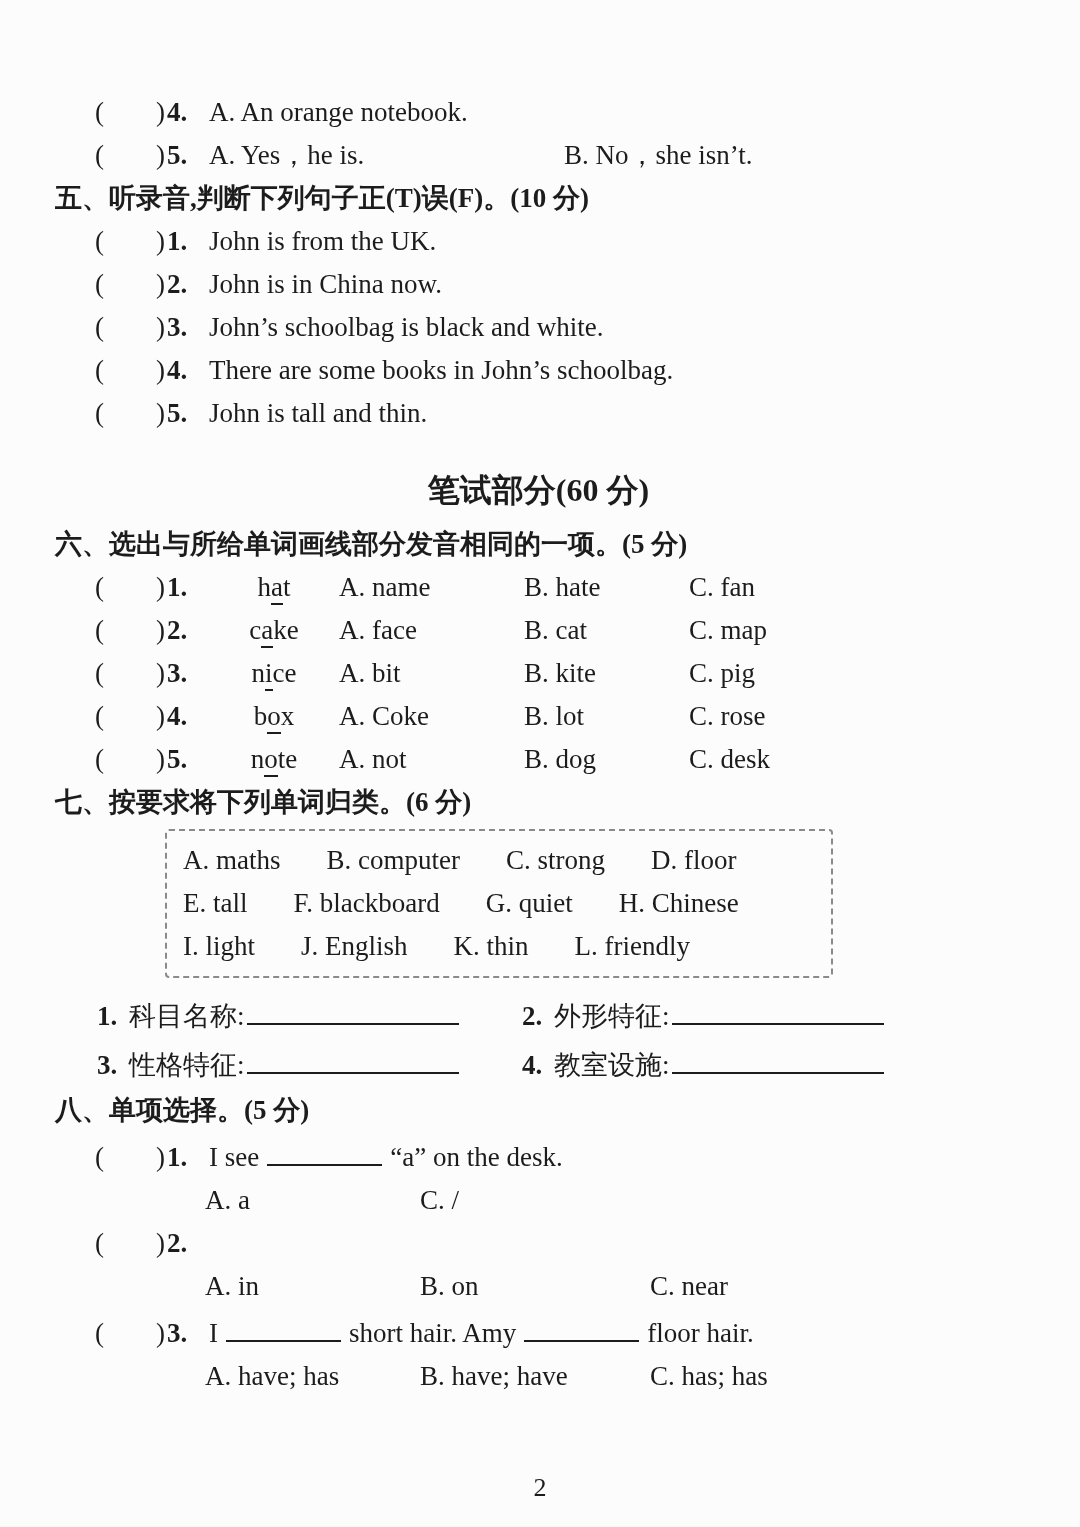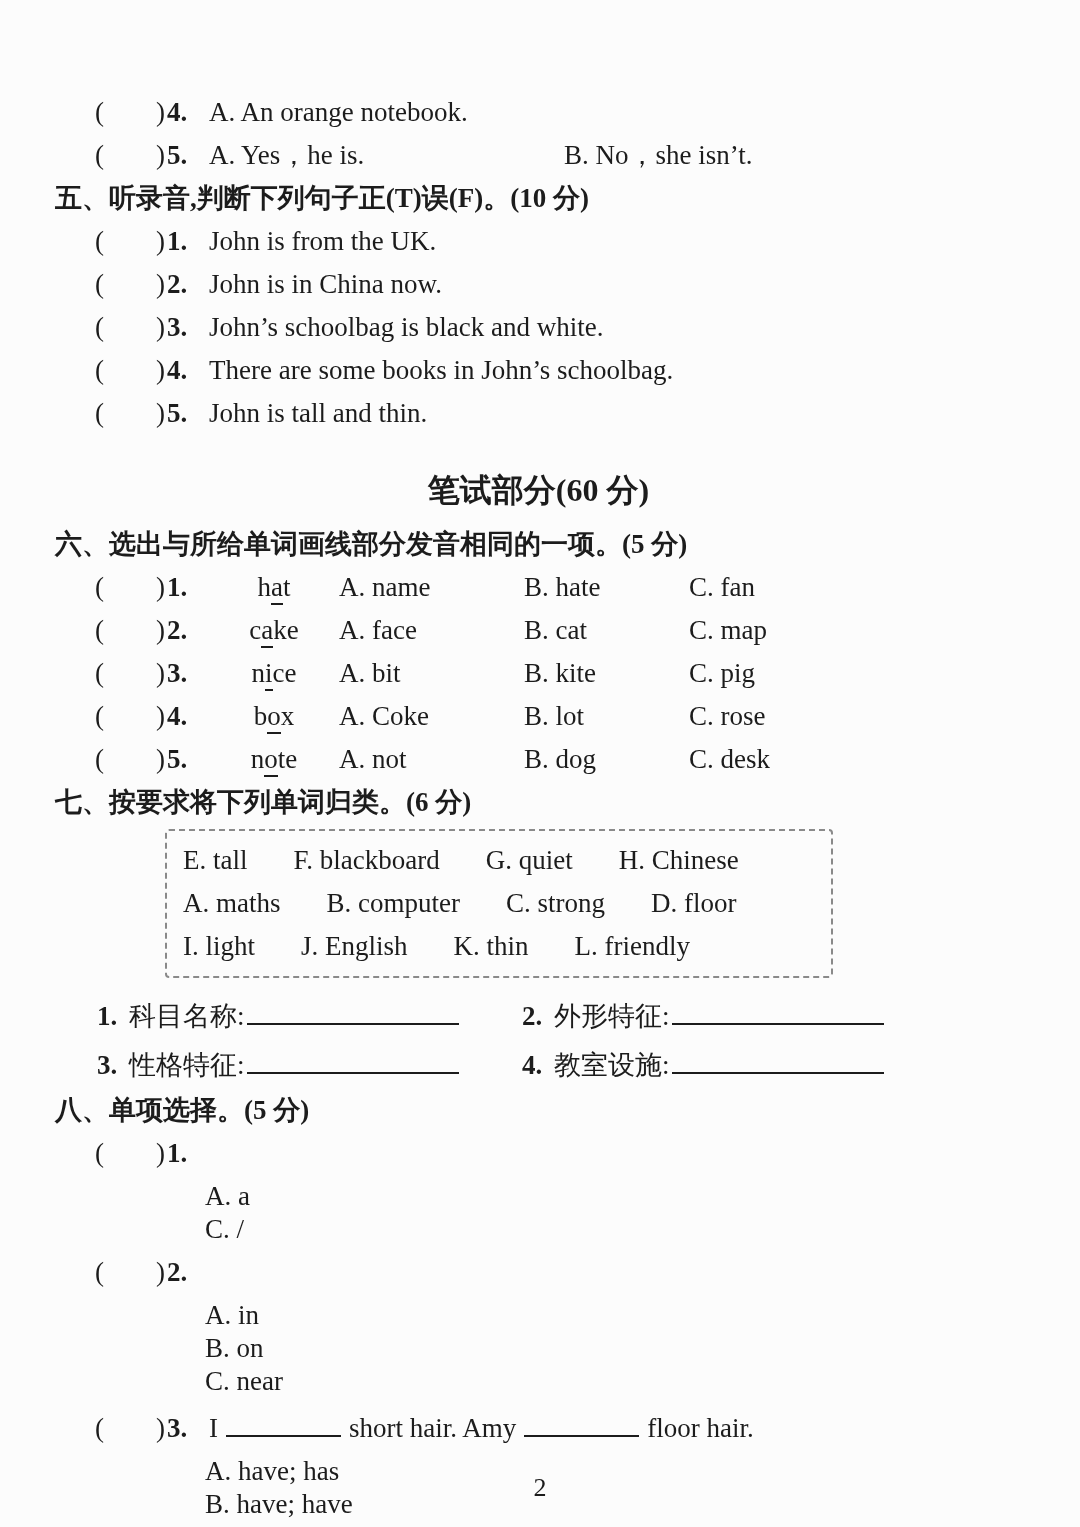--- a/index.html
+++ b/index.html
@@ -21,21 +21,21 @@
   .ul{border-bottom:2px solid #1c1c1c;padding-bottom:1px;}
   .dashedbox{margin:4px 0 18px 110px;width:668px;border:2px dashed #8a8a8a;border-radius:4px;
     padding:8px 16px;box-sizing:border-box;}
   .boxline{display:flex;gap:46px;line-height:43px;}
   .catrow{display:flex;margin-left:40px;margin-bottom:12px;line-height:33px;}
   .catpair{display:flex;align-items:baseline;width:425px;flex:none;}
   .catpair .num{width:34px;}
   .blank{display:inline-block;border-bottom:2px solid #1c1c1c;height:1em;vertical-align:baseline;}
   .catblank{width:212px;margin-left:2px;flex:none;}
   .qblank{width:115px;margin:0 8px;}
-  .optrow{display:flex;margin-left:150px;line-height:33px;margin-bottom:10px;flex-direction:column;}
+  .optrow{display:flex;margin-left:150px;line-height:33px;margin-bottom:10px;}
   .oa{flex:none;width:215px;}
   .ob{flex:none;width:230px;}
   .qtext{flex:1;}
   .pagenum{position:absolute;left:0;right:0;bottom:24px;text-align:center;font-size:26px;}
 </style>
 </head>
 <body>
 
 <div class="paper">
 
@@ -157,30 +157,30 @@
     <span class="w6"><span>n</span><span class="ul">o</span><span>te</span></span>
     <span class="a6">A. not</span>
     <span class="b6">B. dog</span>
     <span>C. desk</span>
   </div>
 
   <div class="heading">七、按要求将下列单词归类。(6 分)</div>
 
   <div class="dashedbox">
     <div class="boxline">
+      <span>A. maths</span>
+      <span>B. computer</span>
+      <span>C. strong</span>
+      <span>D. floor</span>
+    </div>
+    <div class="boxline">
       <span>E. tall</span>
       <span>F. blackboard</span>
       <span>G. quiet</span>
       <span>H. Chinese</span>
-    </div>
-    <div class="boxline">
-      <span>A. maths</span>
-      <span>B. computer</span>
-      <span>C. strong</span>
-      <span>D. floor</span>
     </div>
     <div class="boxline">
       <span>I. light</span>
       <span>J. English</span>
       <span>K. thin</span>
       <span>L. friendly</span>
     </div>
   </div>
 
   <div class="catrow">
@@ -209,20 +209,21 @@
   </div>
 
   <div class="heading">八、单项选择。(5 分)</div>
 
   <div class="row indent">
     <span class="pgroup">
         <span>(</span>
         <span>)</span>
       </span>
     <span class="num">1.</span>
+    <span class="qtext"><span>I see</span><span class="blank qblank"></span><span>“a” on the desk.</span></span>
   </div>
   <div class="optrow">
     <span class="oa">A. a</span>
     <span>C. /</span>
   </div>
 
   <div class="row indent">
     <span class="pgroup">
         <span>(</span>
         <span>)</span>

